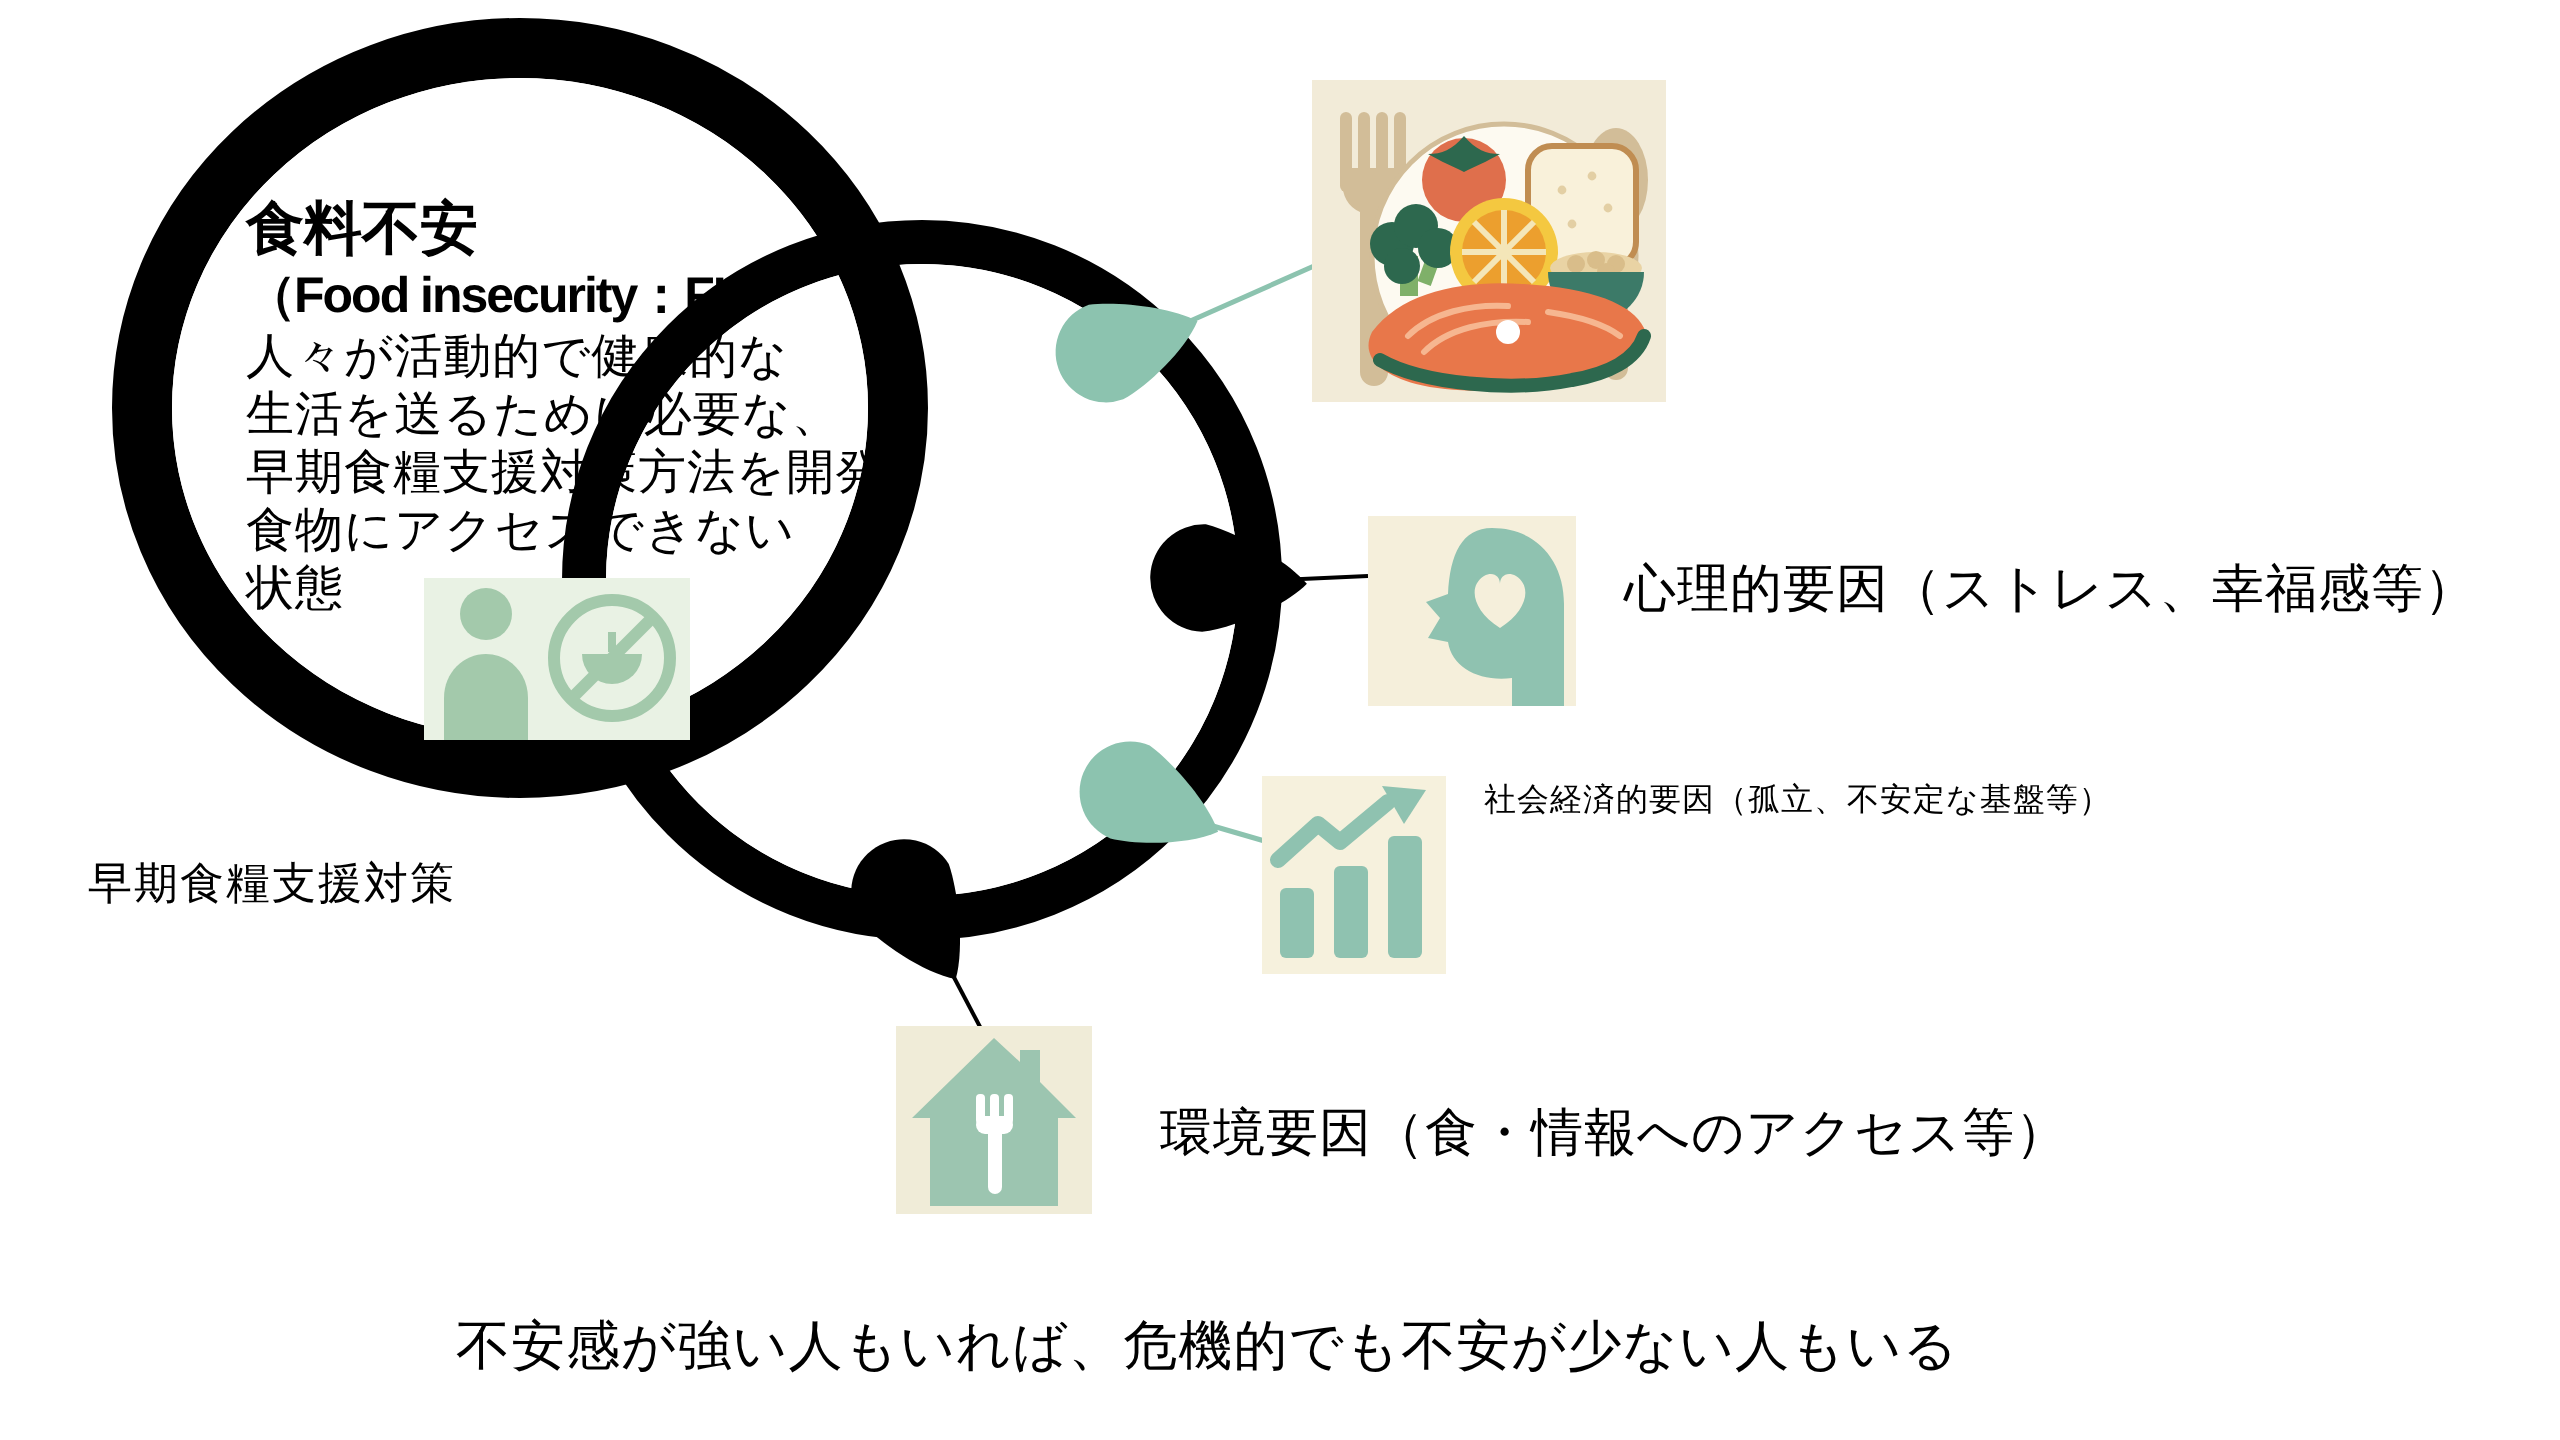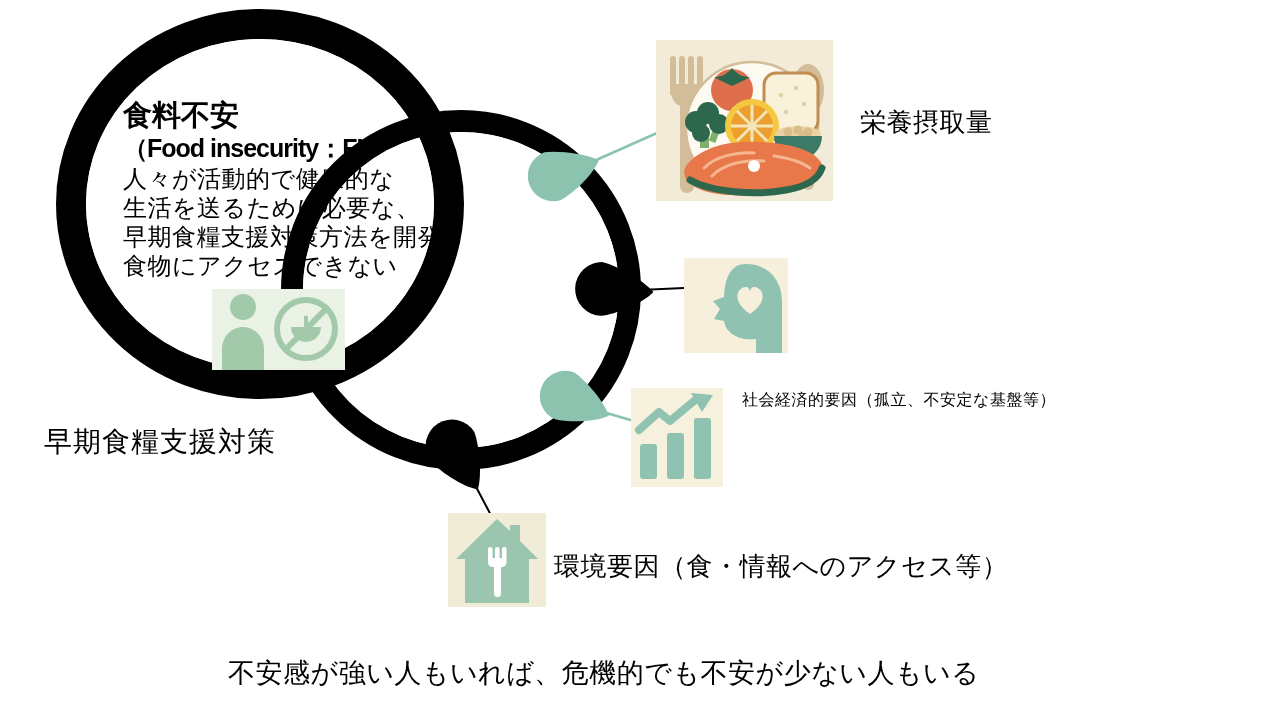--- a/index.html
+++ b/index.html
@@ -6,26 +6,26 @@
   #stage{
     position:relative;width:1280px;height:720px;background:#ffffff;overflow:hidden;
     font-family:"Liberation Sans","DejaVu Sans",sans-serif;color:#000;
   }
   .abs{position:absolute;}
   #rings-svg{left:0;top:0;}
   .bubble-text{left:123px;top:99px;width:330px;}
   .bubble-title{font-size:29px;font-weight:bold;line-height:33px;}
   .bubble-sub{font-size:25px;font-weight:bold;line-height:32px;font-family:Liberation Sans, sans-serif;letter-spacing:-1px;}
   .bubble-line{font-size:24px;line-height:29px;letter-spacing:0.5px;}
-  .left-label{left:44px;top:423px;font-size:28px;line-height:38px;letter-spacing:1px;text-align:center;}
+  .left-label{left:44px;top:423px;font-size:22px;line-height:38px;letter-spacing:1px;text-align:center;}
   .factor-label{font-size:26px;letter-spacing:0.5px;white-space:nowrap;}
   #factor-label-0{left:860px;top:105px;}
   #factor-label-1{left:812px;top:277px;}
   #factor-label-2{left:742px;top:390px;font-size:16px;}
-  #factor-label-3{left:554px;top:549px;}
+  #factor-label-3{left:580px;top:549px;}
   .bottom-note{left:228px;top:658px;font-size:27px;line-height:31px;letter-spacing:0.5px;}
   .icon-box{display:block;}
   #icon-meal{left:656px;top:40px;}
   #icon-head{left:684px;top:258px;}
   #icon-chart{left:631px;top:388px;}
   #icon-house{left:448px;top:513px;}
   #icon-person{left:212px;top:289px;}
 </style>
 </head>
 <body>
@@ -64,20 +64,21 @@
     <use href="#drop" transform="translate(452,446) rotate(58) scale(1.1)" fill="#000"></use>
   </svg>
 
   <div class="abs bubble-text">
     <div class="bubble-title">食料不安</div>
     <div class="bubble-sub">（Food insecurity：FI）</div>
     <div class="bubble-line">人々が活動的で健康的な</div>
     <div class="bubble-line">生活を送るために必要な、</div>
     <div class="bubble-line">早期食糧支援対策方法を開発</div>
     <div class="bubble-line">食物にアクセスできない</div>
+    <div class="bubble-line">状態</div>
   </div>
 
   <div class="abs icon-box" id="icon-person">
     <svg width="133" height="81" viewBox="0 0 133 81">
       <rect x="0" y="0" width="133" height="81" fill="#e9f2e4"></rect>
       <circle cx="31" cy="18" r="13" fill="#a3c9ab"></circle>
       <path d="M10 81 V60 C10 47 20 38 31 38 C42 38 52 47 52 60 V81 Z" fill="#a3c9ab"></path>
       <circle cx="94" cy="40" r="29" fill="none" stroke="#a3c9ab" stroke-width="6"></circle>
       <line x1="94" y1="27" x2="94" y2="37" stroke="#a3c9ab" stroke-width="4"></line>
       <path d="M79 38 a15 15 0 0 0 30 0 Z" fill="#a3c9ab"></path>
@@ -144,29 +145,29 @@
       <path d="M30 126 C45 106 75 100 105 102 C140 104 160 112 166 124 C170 134 162 142 148 146 C115 156 75 158 52 152 C34 147 24 138 30 126 Z" fill="#e8774a"></path>
       <path d="M34 140 C55 152 100 156 130 150 C148 147 162 140 166 128" stroke="#2d684e" stroke-width="7" fill="none" stroke-linecap="round"></path>
       <g stroke="#f6b690" stroke-width="3" fill="none" stroke-linecap="round">
         <path d="M48 128 C60 116 80 112 98 113"></path>
         <path d="M56 136 C68 124 88 120 108 121"></path>
         <path d="M118 116 C132 118 146 122 154 128"></path>
       </g>
       <circle cx="98" cy="126" r="6" fill="#ffffff"></circle>
     </svg>
   </div>
-  <div class="abs factor-label" id="factor-label-0">栄養摂取量</div>
 
   <div class="abs icon-box" id="icon-head">
     <svg width="104" height="95" viewBox="0 0 104 95">
       <rect x="0" y="0" width="104" height="95" fill="#f5efdb"></rect>
       <path d="M62 6 C84 6 98 22 98 44 L98 95 L72 95 L72 81 C56 83 42 76 40 63 L30 61 L36 51 L29 43 L40 39 C41 19 47 6 62 6 Z" fill="#8fc2b0"></path>
       <path d="M66 56 C52 47 50 35 58 30 C62.5 27.5 66 30 66 34 C66 30 69.5 27.5 74 30 C82 35 80 47 66 56 Z" fill="#f5efdb"></path>
     </svg>
   </div>
+  <div class="abs factor-label" id="factor-label-1">心理的要因（ストレス、幸福感等）</div>
 
   <div class="abs icon-box" id="icon-chart">
     <svg width="92" height="99" viewBox="0 0 92 99">
       <rect x="0" y="0" width="92" height="99" fill="#f6f1dd"></rect>
       <rect x="9" y="56" width="17" height="35" rx="3" fill="#8fc2b0"></rect>
       <rect x="36" y="45" width="17" height="46" rx="3" fill="#8fc2b0"></rect>
       <rect x="63" y="30" width="17" height="61" rx="3" fill="#8fc2b0"></rect>
       <polyline points="8,42 28,24 39,33 63,13" fill="none" stroke="#8fc2b0" stroke-width="8" stroke-linecap="round" stroke-linejoin="round"></polyline>
       <polygon points="60,5 82,7 71,24" fill="#8fc2b0"></polygon>
     </svg>

